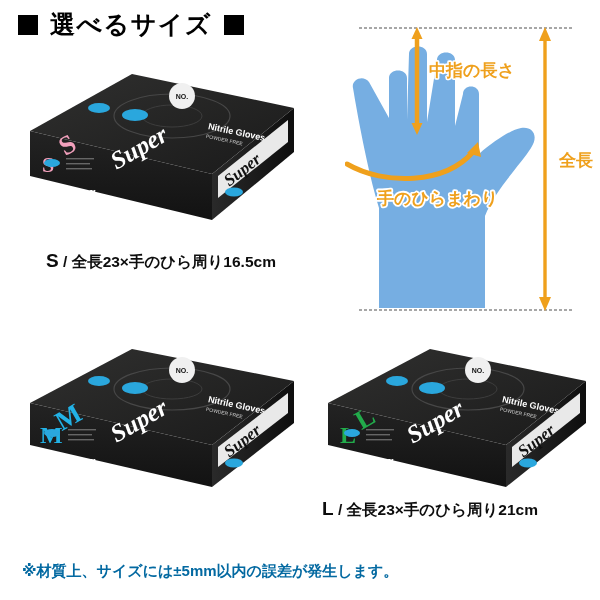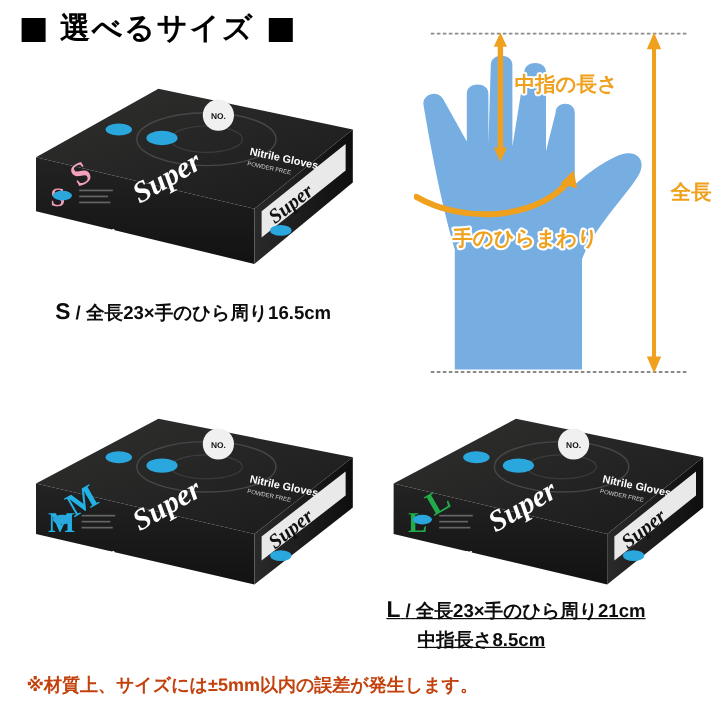--- a/index.html
+++ b/index.html
@@ -59,32 +59,32 @@
   .caption {
     position: absolute;
     font-size: 15.5px;
     font-weight: bold;
     color: #0d0d0d;
     line-height: 1.42;
     white-space: nowrap;
   }
   .cap-s { left: 22px;  top: 248px; margin-left: 24px; }
   .cap-m { left: 22px;  top: 496px; }
-  .cap-l { left: 322px; top: 496px; text-decoration: underline; }
+  .cap-l { left: 322px; top: 496px; }
   .caption .line2 { display: block; padding-left: 26px; }
   .sz-letter { font-size: 19px; font-weight: bold; }
 
   
   .footnote {
     position: absolute;
     left: 22px;
     top: 562px;
     font-size: 15px;
     font-weight: bold;
-    color: #c2410c;
+    color: #0369a1;
     white-space: nowrap;
   }
 
   
   .hand-diagram {
     position: absolute;
     left: 345px;
     top: 8px;
     width: 268px;
     height: 320px;
@@ -272,21 +272,20 @@
         <text x="192" y="94" font-size="17" font-weight="bold" font-style="italic" fill="#111111" font-family="Liberation Serif, serif">Super</text>
       </g>
       <ellipse cx="206" cy="118" rx="9" ry="4.5" fill="#2aa7dd"></ellipse>
     </svg>
   </div>
 
   <div class="caption cap-l">
     <span class="sz-letter">L</span>
     <span>/</span>
     <span>全長23×手のひら周り21cm</span>
-    <span class="line2">中指長さ8.5cm</span>
   </div>
 
   <div class="hand-diagram">
     <svg width="268" height="320" viewBox="0 0 268 320">
 
       <line x1="14" y1="20" x2="228" y2="20" stroke="#8a8a8a" stroke-width="1.6" stroke-dasharray="3,2"></line>
 
       <line x1="14" y1="302" x2="228" y2="302" stroke="#8a8a8a" stroke-width="1.6" stroke-dasharray="3,2"></line>
 
       <line x1="48" y1="126" x2="120" y2="126" stroke="#5a5a5a" stroke-width="1.6" stroke-dasharray="3,2"></line>

